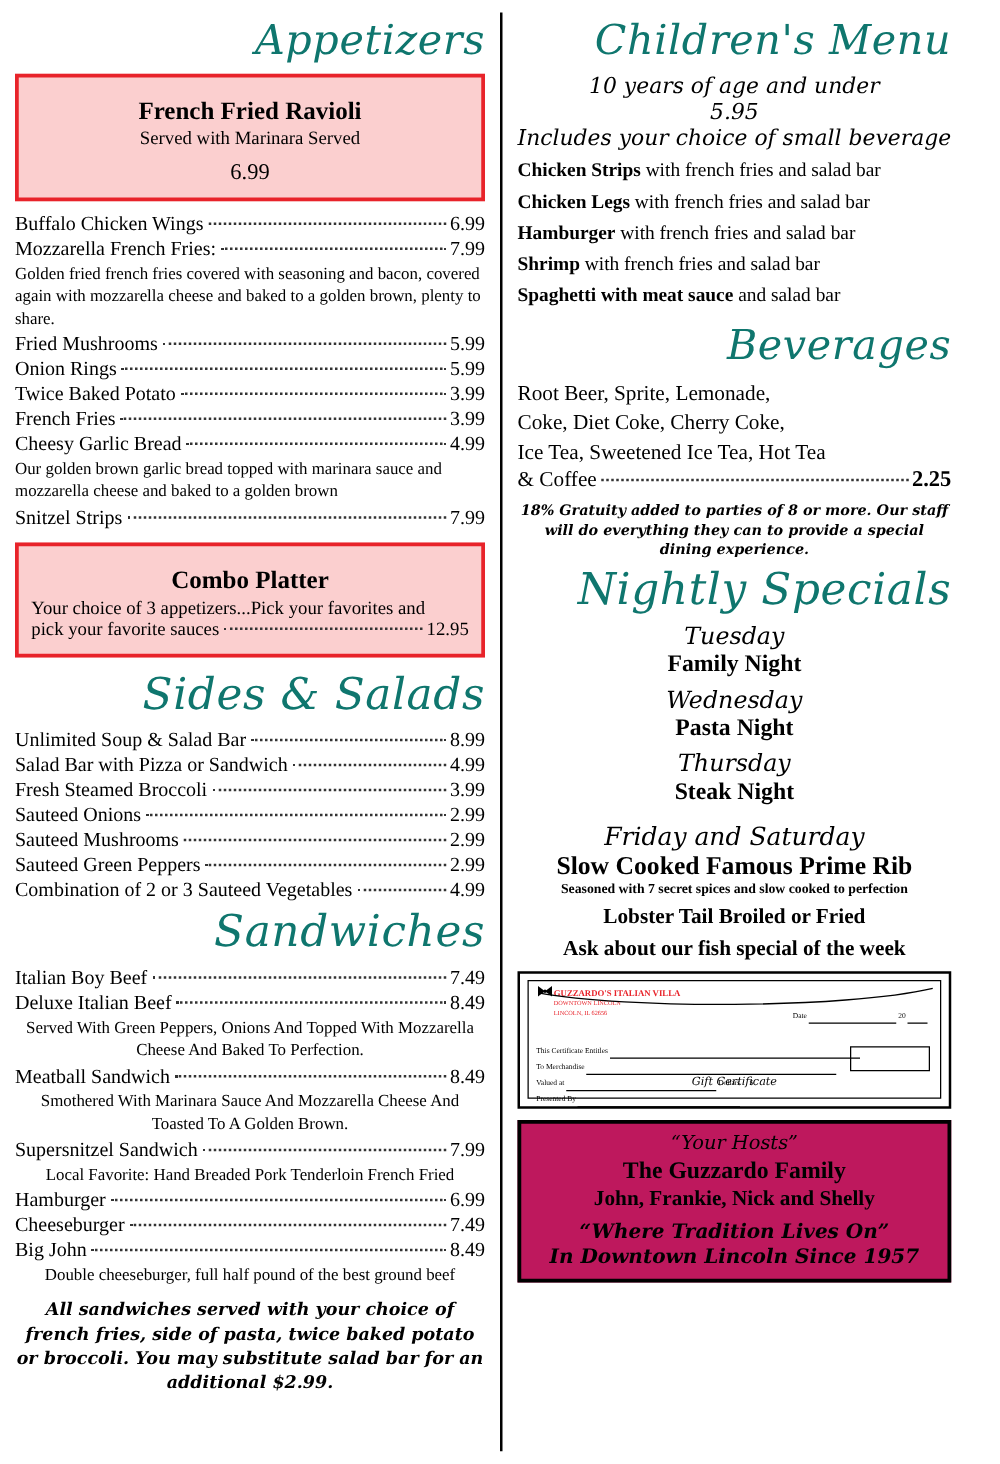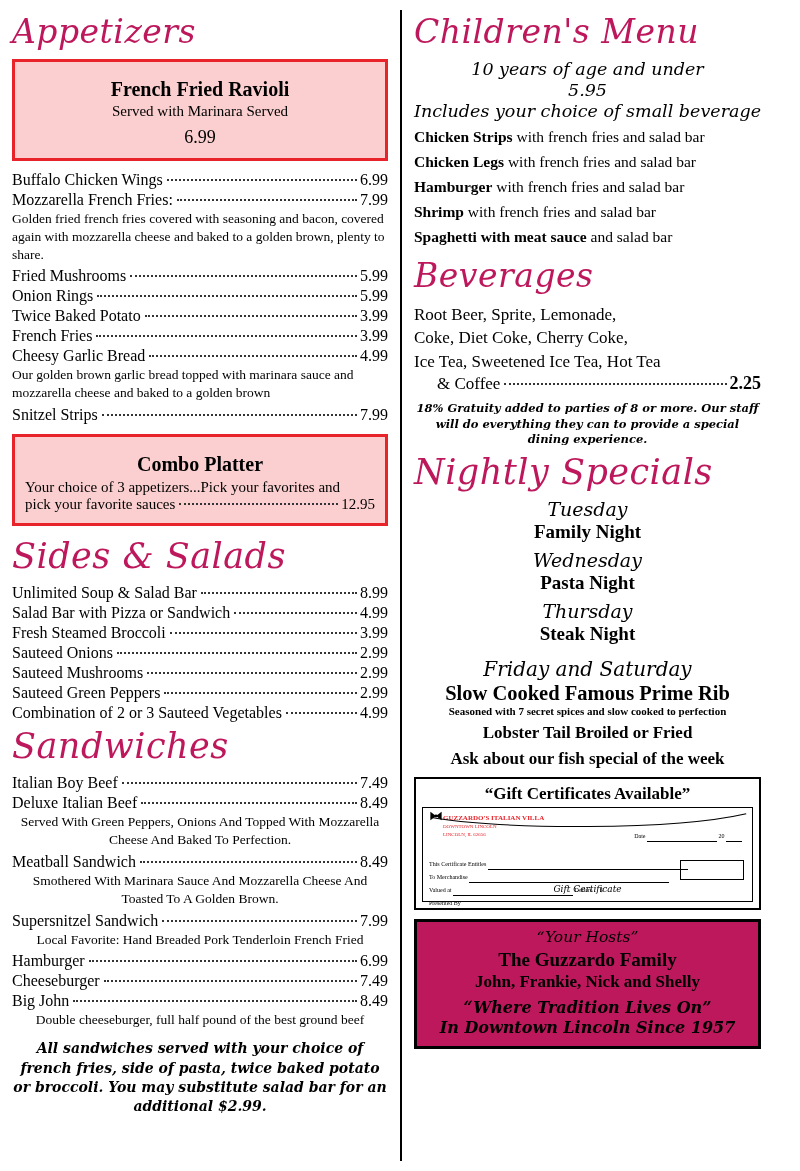--- a/index.html
+++ b/index.html
@@ -16,23 +16,23 @@
   .col-left { width:400px; padding:8px 12px 0 12px; position:relative; }
   .col-right { width:375px; padding:8px 14px 0 14px; position:relative; }
   .divider {
     position:absolute; left:400px; top:10px; bottom:10px;
     width:2px; background:#000;
   }
 
   h1.script {
     font-family:"DejaVu Serif", serif;
     font-style:italic;
-    color:#be185d;
+    color:#0f766e;
     font-size:33px;
-    text-align:left;
+    text-align:right;
     margin:4px 0 8px 0;
     font-weight:normal;
     letter-spacing:0.5px;
   }
   h1.script.big { font-size:35px; }
 
   .boxed {
     border:3px solid #e8232a;
     background:#fbcfcf;
     padding:16px 10px 10px 10px;
@@ -69,21 +69,21 @@
     font-family:"DejaVu Serif", serif;
     font-style:italic; text-align:center; font-size:17.5px; margin:1px 0;
   }
   .r-kid {
     font-size:15.5px; margin:7px 0; text-align:left;
   }
   .r-kid b { font-size:15.5px; }
   .bev {
     font-size:17px; line-height:1.38;
   }
-  .bev-last { display:flex; align-items:baseline; font-size:17px;margin-left:23px; }
+  .bev-last { display:flex; align-items:baseline; font-size:17px; }
   .gratuity {
     font-family:"DejaVu Serif", serif;
     font-style:italic; font-weight:bold; font-size:11.5px; text-align:center;
     line-height:1.35; margin:7px 2px 2px 2px;
   }
   .spec-day {
     font-family:"DejaVu Serif", serif;
     font-style:italic; text-align:center; font-size:19px; margin-top:6px;
   }
   .spec-name {
@@ -358,21 +358,20 @@
       <div class="spec-name">Steak Night</div>
     </div>
 
     <div class="spec-day fs">Friday and Saturday</div>
     <div class="spec-name big">Slow Cooked Famous Prime Rib</div>
     <div class="spec-fine">Seasoned with 7 secret spices and slow cooked to perfection</div>
     <div class="spec-line">Lobster Tail Broiled or Fried</div>
     <div class="spec-line">Ask about our fish special of the week</div>
 
     <div class="gift-box">
-      <div class="gift-title">“Gift Certificates Available”</div>
       <div class="cert">
         <svg class="cert-swoosh" viewBox="0 0 340 24" preserveAspectRatio="none">
           <path d="M8,8 C80,22 260,22 334,4" stroke="#000" fill="none" stroke-width="1.2"></path>
         </svg>
         <svg class="cert-bow" viewBox="0 0 20 14">
           <path d="M10,7 L2,1 L2,13 Z" fill="#000"></path>
           <path d="M10,7 L18,1 L18,13 Z" fill="#000"></path>
           <circle cx="10" cy="7" r="2" fill="#000"></circle>
         </svg>
         <div class="cert-head">GUZZARDO'S ITALIAN VILLA</div>

